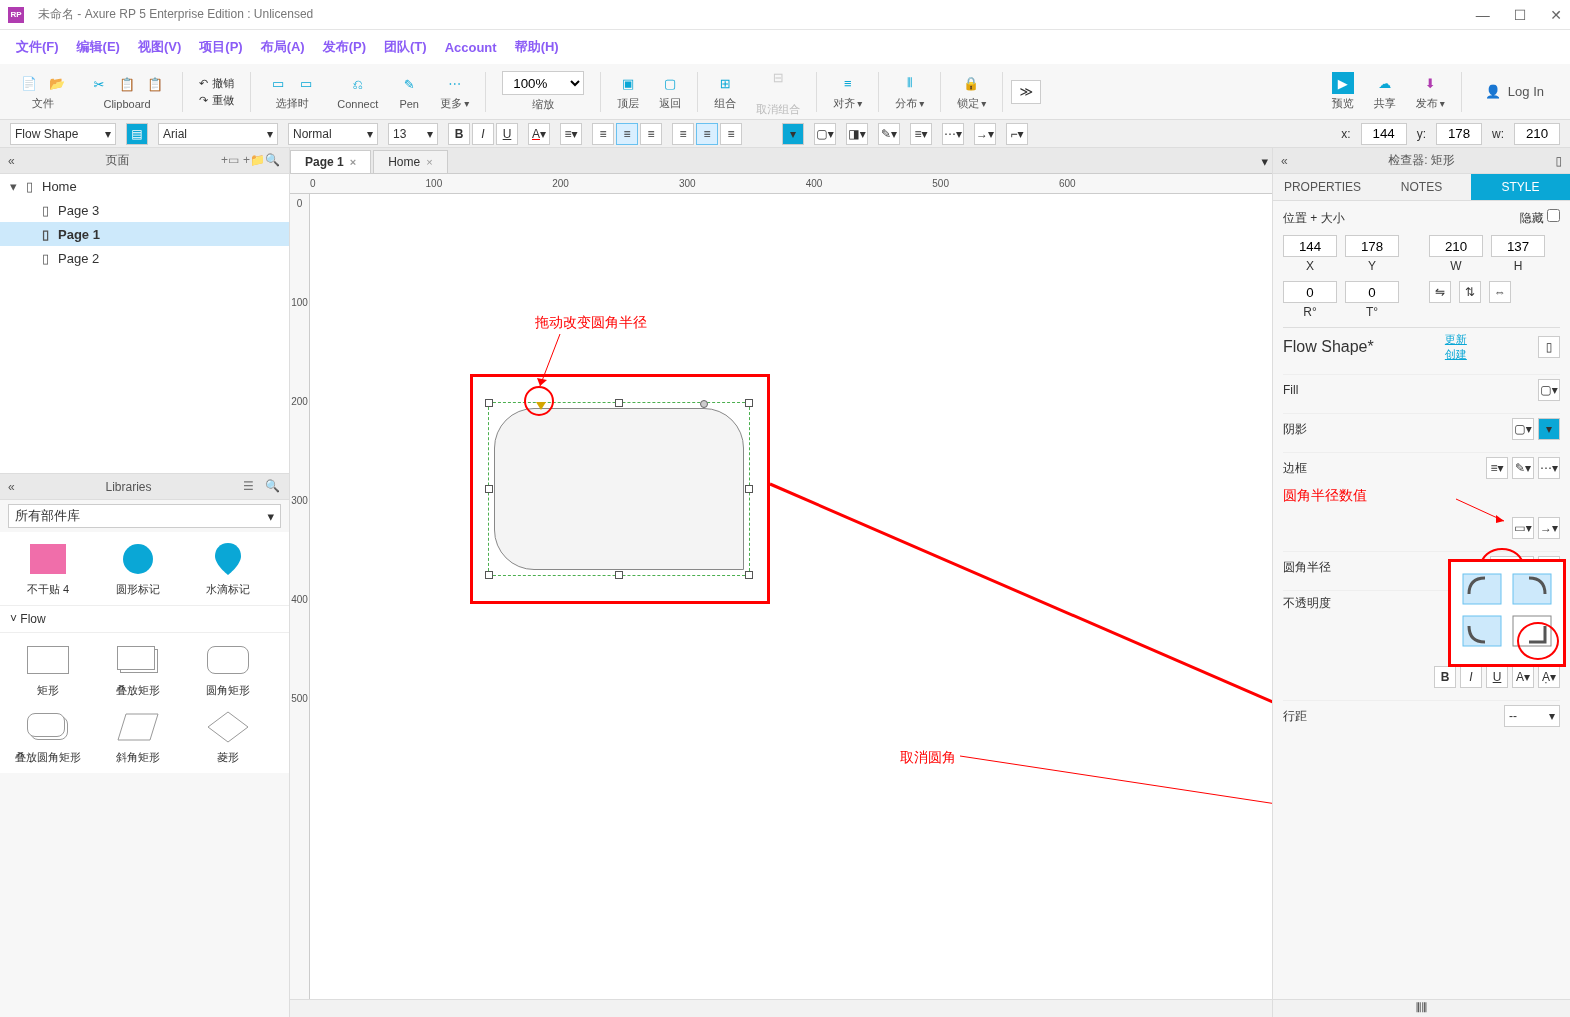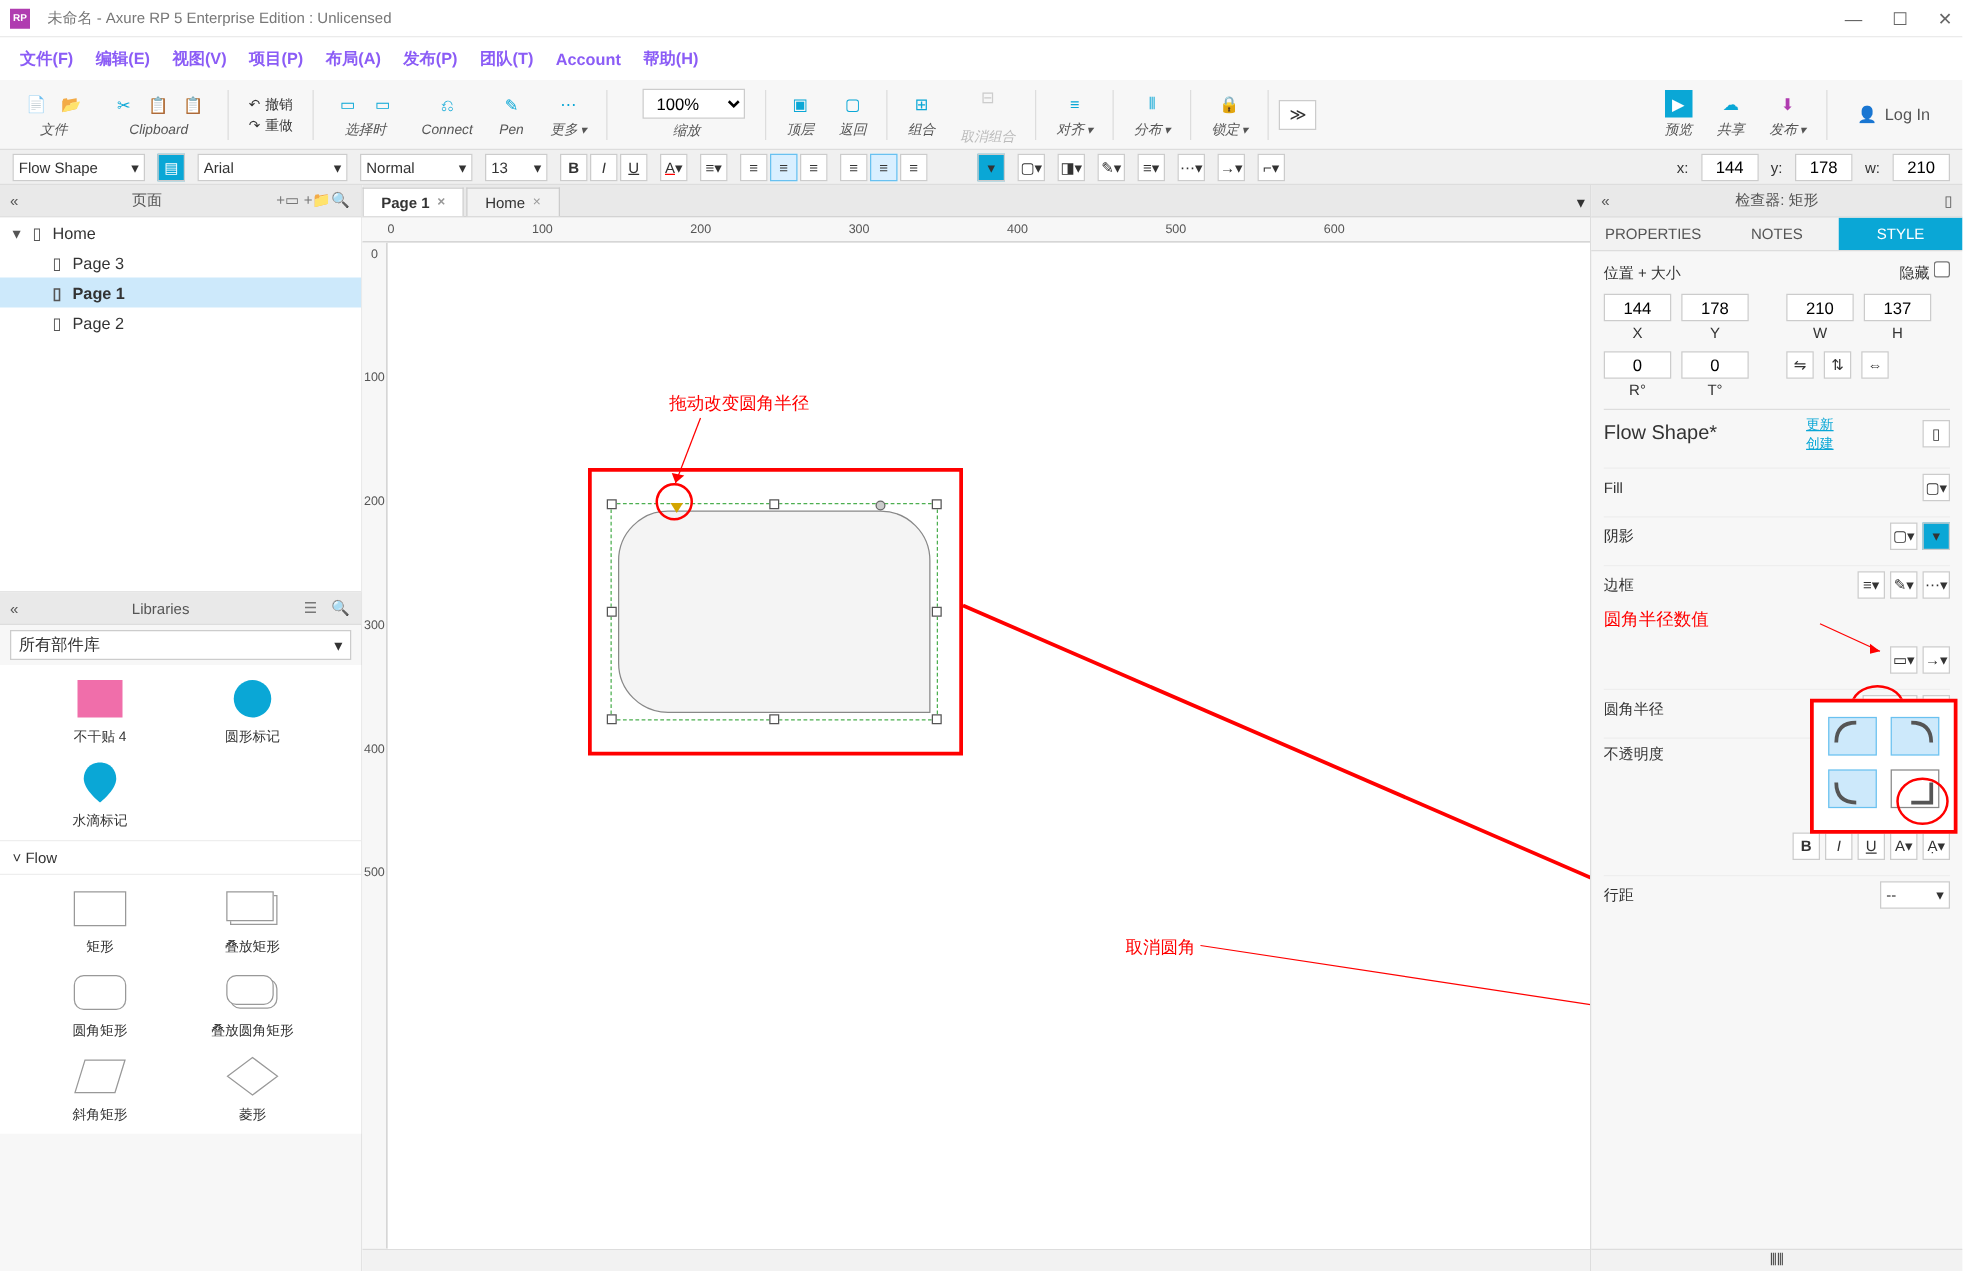--- a/index.html
+++ b/index.html
@@ -7,45 +7,45 @@
 .titlebar { height: 30px; display: flex; align-items: center; padding: 0 8px; background: #fff; border-bottom: 1px solid #e5e5e5; }
 .titlebar-icon { width: 16px; height: 16px; background: #b03cb0; margin-right: 14px; display: flex; align-items: center; justify-content: center; color: #fff; font-size: 8px; font-weight: bold; }
 .titlebar-text { font-size: 12px; color: #777; }
 .win-controls { margin-left: auto; display: flex; gap: 24px; color: #666; font-size: 14px; }
 .menubar { height: 34px; display: flex; align-items: center; padding: 0 10px; gap: 6px; background: #fff; }
 .menubar span { padding: 4px 6px; font-size: 13px; color: #8b5cf6; font-weight: bold; }
 .toolbar { height: 56px; display: flex; align-items: center; padding: 0 10px; background: #f7f7f7; border-bottom: 1px solid #ddd; gap: 4px; }
 .tool-group { display: flex; flex-direction: column; align-items: center; padding: 2px 8px; gap: 2px; }
 .tool-group-row { display: flex; gap: 6px; align-items: center; }
 .tool-icon { width: 22px; height: 22px; display: flex; align-items: center; justify-content: center; color: #0aa7d6; }
-.tool-label { font-size: 11px; color: #555; font-style: italic; }
+.tool-label { font-size: 11px; color: #555; }
 .divider { width: 1px; height: 40px; background: #ddd; margin: 0 4px; }
 .more-arrow { font-size: 10px; color: #555; margin-left: 2px; }
-.zoom-select { border: 1px solid #ccc; height: 24px; width: 82px; padding: 0 6px; background: #fff; margin-left: 12px; }
+.zoom-select { border: 1px solid #ccc; height: 24px; width: 82px; padding: 0 6px; background: #fff; }
 .login { margin-left: auto; display: flex; align-items: center; gap: 6px; color: #555; padding: 0 16px; }
 .secondbar { height: 28px; display: flex; align-items: center; padding: 0 10px; background: #f0f0f0; border-bottom: 1px solid #ddd; gap: 10px; font-size: 12px; }
 .sb-select { border: 1px solid #ccc; height: 22px; padding: 0 4px; background: #fff; display: flex; align-items: center; width: 106px; justify-content: space-between; }
 .sb-input { border: 1px solid #ccc; height: 22px; width: 46px; padding: 0 4px; text-align: center; background: #fff; }
 .btn-icon { width: 22px; height: 22px; border: 1px solid #ccc; background: #fff; display: flex; align-items: center; justify-content: center; font-size: 12px; cursor: pointer; }
 .btn-icon.active { background: #d9efff; border-color: #69c1f0; }
 .btn-group { display: flex; gap: 2px; }
 .content { display: flex; height: calc(100% - 148px); }
 .leftcol { width: 290px; display: flex; flex-direction: column; border-right: 1px solid #ddd; background: #f7f7f7; }
 .panel-header { height: 26px; display: flex; align-items: center; padding: 0 8px; background: #e9e9e9; border-bottom: 1px solid #ddd; font-size: 12px; color: #555; }
 .panel-header .title { flex: 1; text-align: center; }
 .panel-header .icon-sm { width: 16px; height: 16px; margin-left: 6px; color: #777; }
 .tree { flex: 0 0 auto; background: #fff; height: 300px; border-bottom: 1px solid #ddd; overflow: auto; }
 .tree-row { height: 24px; display: flex; align-items: center; padding-left: 10px; gap: 4px; cursor: pointer; }
 .tree-row.child { padding-left: 42px; }
 .tree-row.selected { background: #cde9fb; font-weight: bold; }
 .tree-icon { width: 12px; color: #555; }
 .lib-panel { flex: 1; display: flex; flex-direction: column; }
 .lib-select { margin: 4px 8px; border: 1px solid #ccc; height: 24px; background: #fff; display: flex; align-items: center; padding: 0 6px; justify-content: space-between; }
 .lib-grid { display: flex; flex-wrap: wrap; padding: 8px; gap: 10px; background: #fff; }
-.lib-item { width: 80px; display: flex; flex-direction: column; align-items: center; gap: 4px; margin-left: 32px; }
+.lib-item { width: 80px; display: flex; flex-direction: column; align-items: center; gap: 4px; }
 .lib-swatch { width: 48px; height: 38px; display: flex; align-items: center; justify-content: center; }
 .lib-label { font-size: 11px; color: #333; text-align: center; }
 .lib-cat { padding: 6px 10px; background: #fff; border-top: 1px solid #eee; border-bottom: 1px solid #eee; font-size: 12px; }
 .canvas-area { flex: 1; position: relative; background: #fff; display: flex; flex-direction: column; }
 .tabbar { height: 26px; display: flex; align-items: flex-end; background: #e9e9e9; border-bottom: 1px solid #ccc; }
 .tab { padding: 4px 14px; background: #f2f2f2; border: 1px solid #ccc; border-bottom: none; margin-right: 2px; font-size: 12px; display: flex; align-items: center; gap: 6px; }
 .tab.active { background: #fff; font-weight: bold; }
 .tab .close { color: #999; font-size: 11px; }
 .ruler-h { height: 20px; background: #f7f7f7; border-bottom: 1px solid #ccc; display: flex; font-size: 10px; color: #555; align-items: center; padding-left: 20px; gap: 110px; overflow: hidden; }
 .canvas-body { flex: 1; display: flex; overflow: hidden; }

